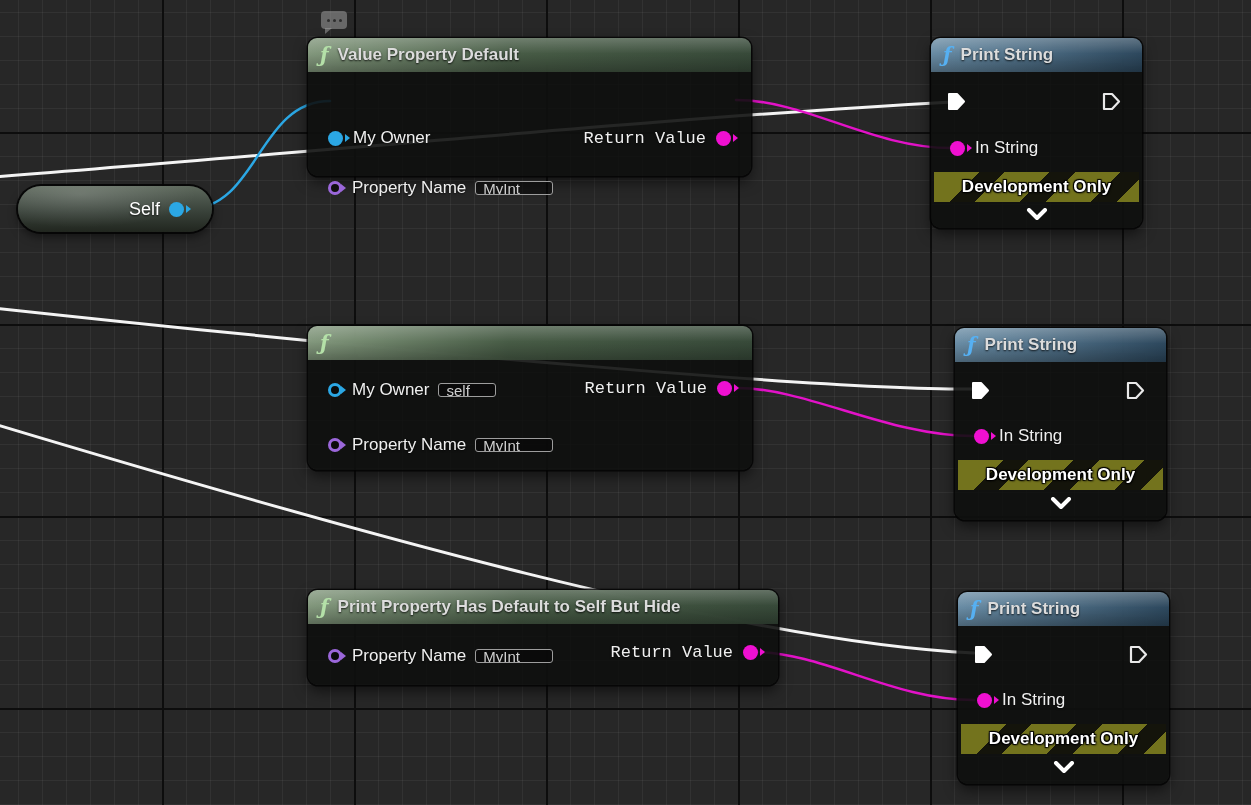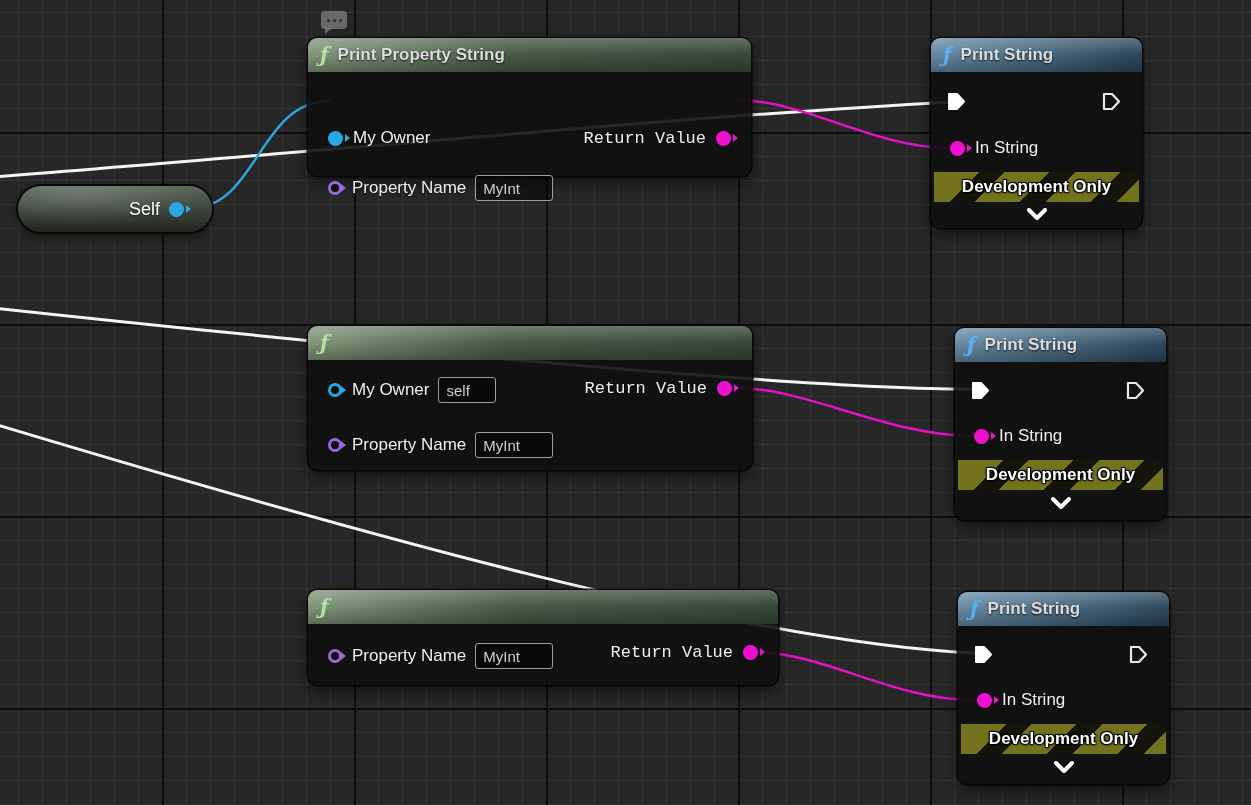--- a/index.html
+++ b/index.html
@@ -43,21 +43,21 @@
   .row-right .pin-label{margin-right:10px;}
   .pin-data{position:relative;border-radius:50%;flex:none;}
   .pin-data.filled{width:15px;height:15px;background:var(--c);}
   .pin-data.hollow{width:8px;height:8px;border:3.5px solid var(--c);background:rgba(8,8,8,0.7);}
   .pin-data::after{
     content:'';position:absolute;left:100%;top:50%;margin-left:1.5px;transform:translateY(-50%);
     border-left:5px solid var(--c);border-top:4px solid transparent;border-bottom:4px solid transparent;
   }
   .value-box{
     box-sizing:border-box;border:1.5px solid #9d9d9d;border-radius:3px;
-    background:rgba(6,6,6,0.55);color:#cfcfcf;font-size:15px;height:26px;
+    background:rgba(6,6,6,0.55);color:#cfcfcf;font-size:15px;height:14px;
     padding:0 7px;margin-left:9px;font-family:"Liberation Sans", sans-serif;outline:none;
   }
   .exec-pin{position:absolute;width:19px;height:19px;}
   .banner{
     position:absolute;left:3px;right:3px;height:30px;display:flex;align-items:center;justify-content:center;
     background:repeating-linear-gradient(135deg,#73731d 0px,#73731d 32px,#14140b 32px,#14140b 50px);
   }
   .banner-text{
     font-weight:bold;font-size:17px;color:#fff;
     text-shadow:-1px -1px 1px #000,1px -1px 1px #000,-1px 1px 1px #000,1px 1px 2px #000;
@@ -107,21 +107,21 @@
   </div>
 
   <div class="self-node">
     <span class="self-label">Self</span>
     <span class="pin-data filled" style="--c:#2ba7e4;"></span>
   </div>
 
   <div class="node" style="left:308px;top:38px;width:443px;height:138px;">
     <div class="node-header header-green">
       <span class="fn-icon fn-green">ƒ</span>
-      <span class="node-title">Print Property String</span>
+      <span class="node-title">Value Property Default</span>
     </div>
     <div class="row row-left" style="top:84px;">
       <span class="pin-data filled" style="--c:#2ba7e4;"></span>
       <span class="pin-label">My Owner</span>
     </div>
     <div class="row row-right" style="top:84px;">
       <span class="pin-label">Return Value</span>
       <span class="pin-data filled" style="--c:#ef10d1;"></span>
     </div>
     <div class="row row-left" style="top:134px;">
@@ -193,20 +193,21 @@
       <span class="banner-text">Development Only</span>
     </div>
     <svg class="chevron" style="top:169px;" viewBox="0 0 22 13">
       <path d="M3 2 L11 10 L19 2" stroke="#fff" stroke-width="4" fill="none" stroke-linecap="round" stroke-linejoin="round"></path>
     </svg>
   </div>
 
   <div class="node" style="left:308px;top:590px;width:470px;height:95px;">
     <div class="node-header header-green">
       <span class="fn-icon fn-green">ƒ</span>
+      <span class="node-title">Print Property Has Default to Self But Hide</span>
     </div>
     <div class="row row-left" style="top:50px;">
       <span class="pin-data hollow" style="--c:#9b67da;"></span>
       <span class="pin-label">Property Name</span>
       <input class="value-box" style="width: 78px;" value="MyInt">
     </div>
     <div class="row row-right" style="top:46px;">
       <span class="pin-label">Return Value</span>
       <span class="pin-data filled" style="--c:#ef10d1;"></span>
     </div>

